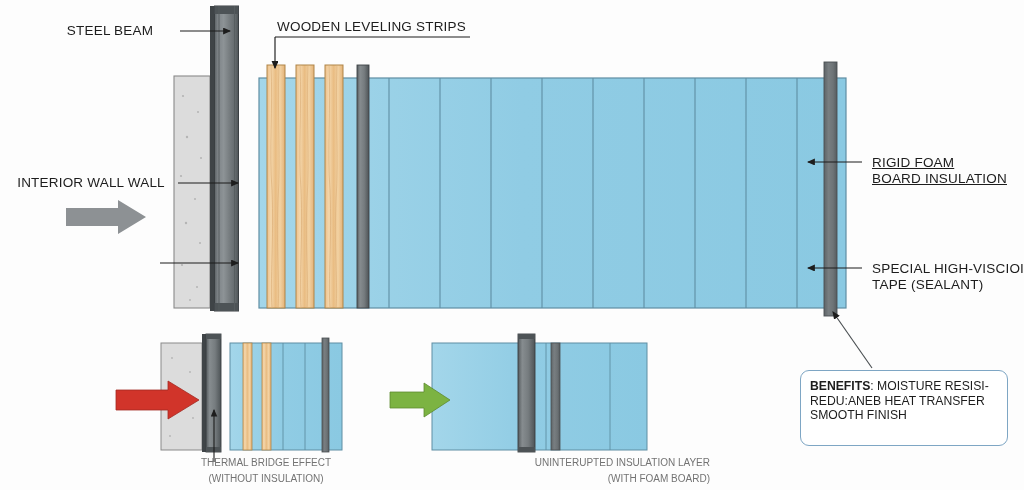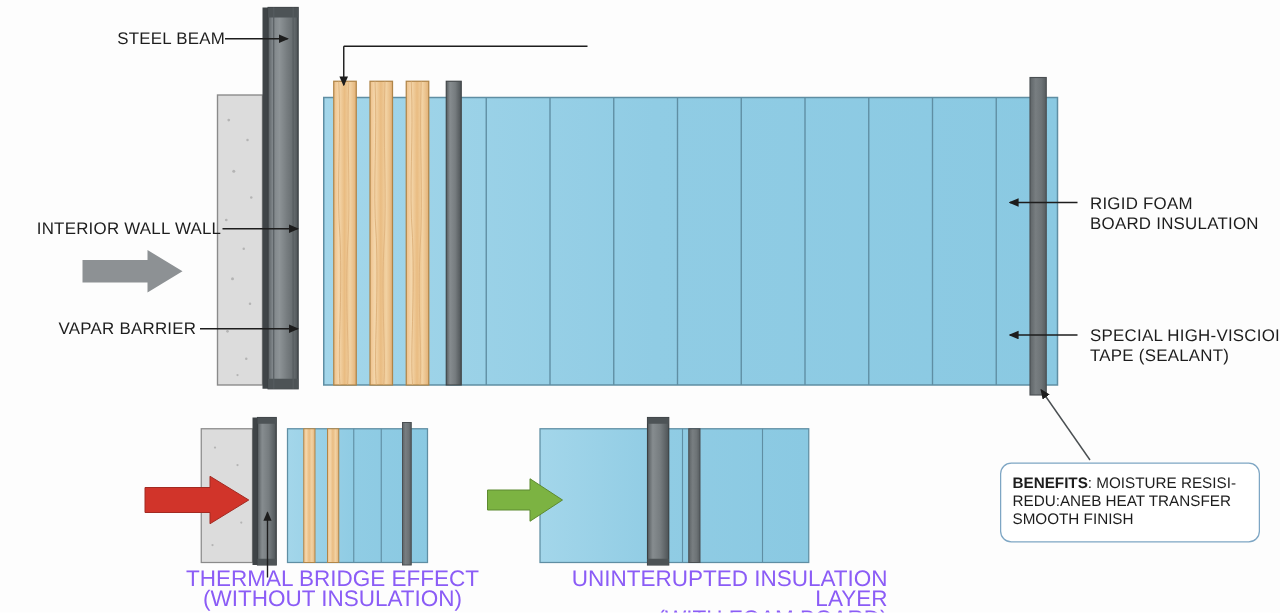--- a/index.html
+++ b/index.html
@@ -13,39 +13,39 @@
   .lbl{
     position:absolute;
     font-family:"Liberation Sans","DejaVu Sans",sans-serif;
     font-size:13.5px;
     letter-spacing:0.2px;
     color:#1d1d1d;
     line-height:15.5px;
     white-space:pre;
     font-weight:500;
   }
-  .lbl.r{text-align:right;}
+  .lbl.r{text-align:center;}
   .benefits-box{
     position:absolute;
-    left:800px;top:370px;width:208px;height:64px;
+    left:800px;top:370px;width:208px;height:76px;
     border:1.4px solid #7ea6c4;
     border-radius:9px;
     background:#ffffff;
     box-sizing:border-box;
     padding:8px 9px 0 9px;
   }
   .benefits-text{
     font-family:"Liberation Sans","DejaVu Sans",sans-serif;
     font-size:12.2px;line-height:14.6px;color:#1d1d1d;white-space:pre-line;
   }
   .benefits-text b{font-weight:bold;}
   .cap{
     position:absolute;text-align:center;
     font-family:"Liberation Sans","DejaVu Sans",sans-serif;
-    font-size:18px;line-height:16px;color:#8b5cf6;white-space:pre-line;
+    font-size:10px;line-height:16px;color:#737373;white-space:pre-line;
     font-weight:500;
   }
 </style>
 </head>
 <body>
 
 <div id="stage">
 
   <svg class="diagram" viewBox="0 0 1024 490">
     <defs>
@@ -223,26 +223,26 @@
       <rect x="518" y="447" width="17" height="5" fill="#4d5356"></rect>
 
       <rect x="551" y="343" width="9" height="107" fill="url(#tapeGrad)" stroke="#4a4f52" stroke-width="0.8"></rect>
 
       <path d="M390,392 L424,392 L424,383 L450,400 L424,417 L424,408 L390,408 Z" fill="#7cb342" stroke="#5d8a30" stroke-width="0.8"></path>
     </g>
   </svg>
 
   <div class="lbl r" style="left:40px;top:23px;width:140px;">STEEL BEAM</div>
 
+  <div class="lbl" style="left:277px;top:19px;">WOODEN LEVELING STRIPS</div>
 
   <div class="lbl r" style="left:5px;top:175px;width:172px;">INTERIOR WALL WALL</div>
 
-  <div class="lbl r" style="left:5px;top:255px;width:152px;">VAPAR BARRIER</div>
-
-  <div class="lbl" style="left:872px;top:155px;">RIGID FOAM
+
+  <div class="lbl" style="left:872px;top:155px;text-decoration:underline;">RIGID FOAM
 BOARD INSULATION</div>
 
   <div class="lbl" style="left:872px;top:261px;">SPECIAL HIGH-VISCIOIT
 TAPE (SEALANT)</div>
 
   <div class="benefits-box">
     <div class="benefits-text"><b>BENEFITS</b><span>: </span><span>MOISTURE RESISI-
 REDU:ANEB HEAT TRANSFER
 SMOOTH FINISH</span></div>
   </div>

